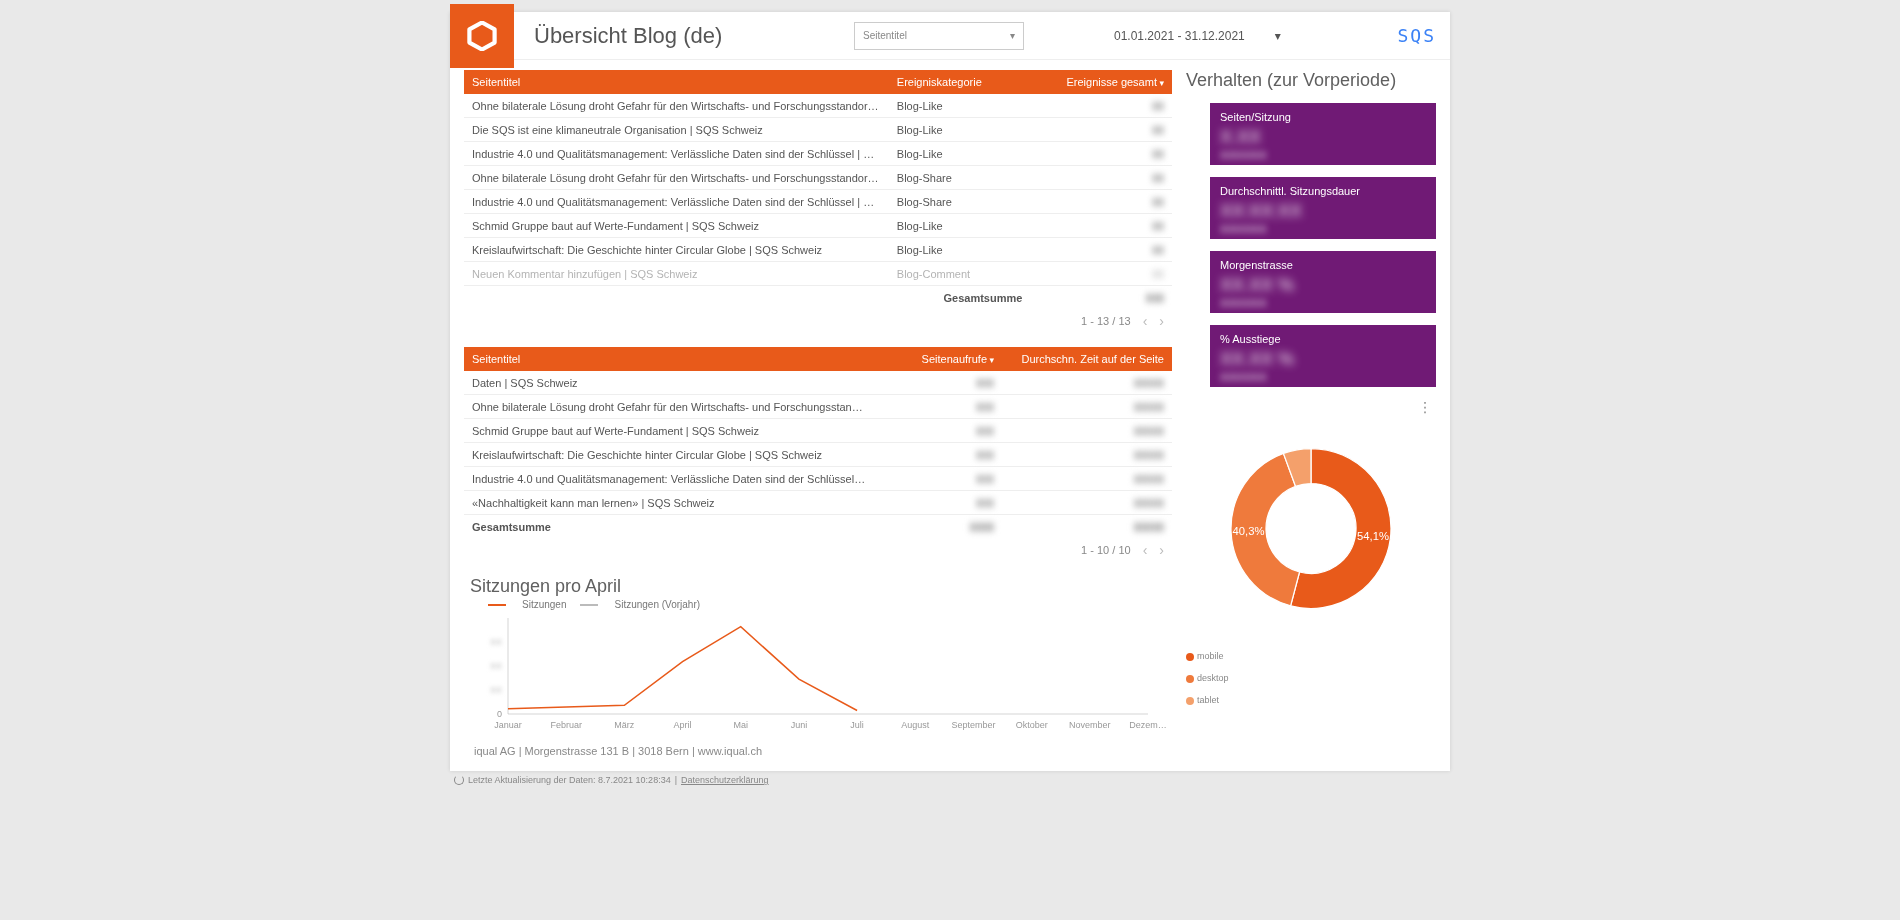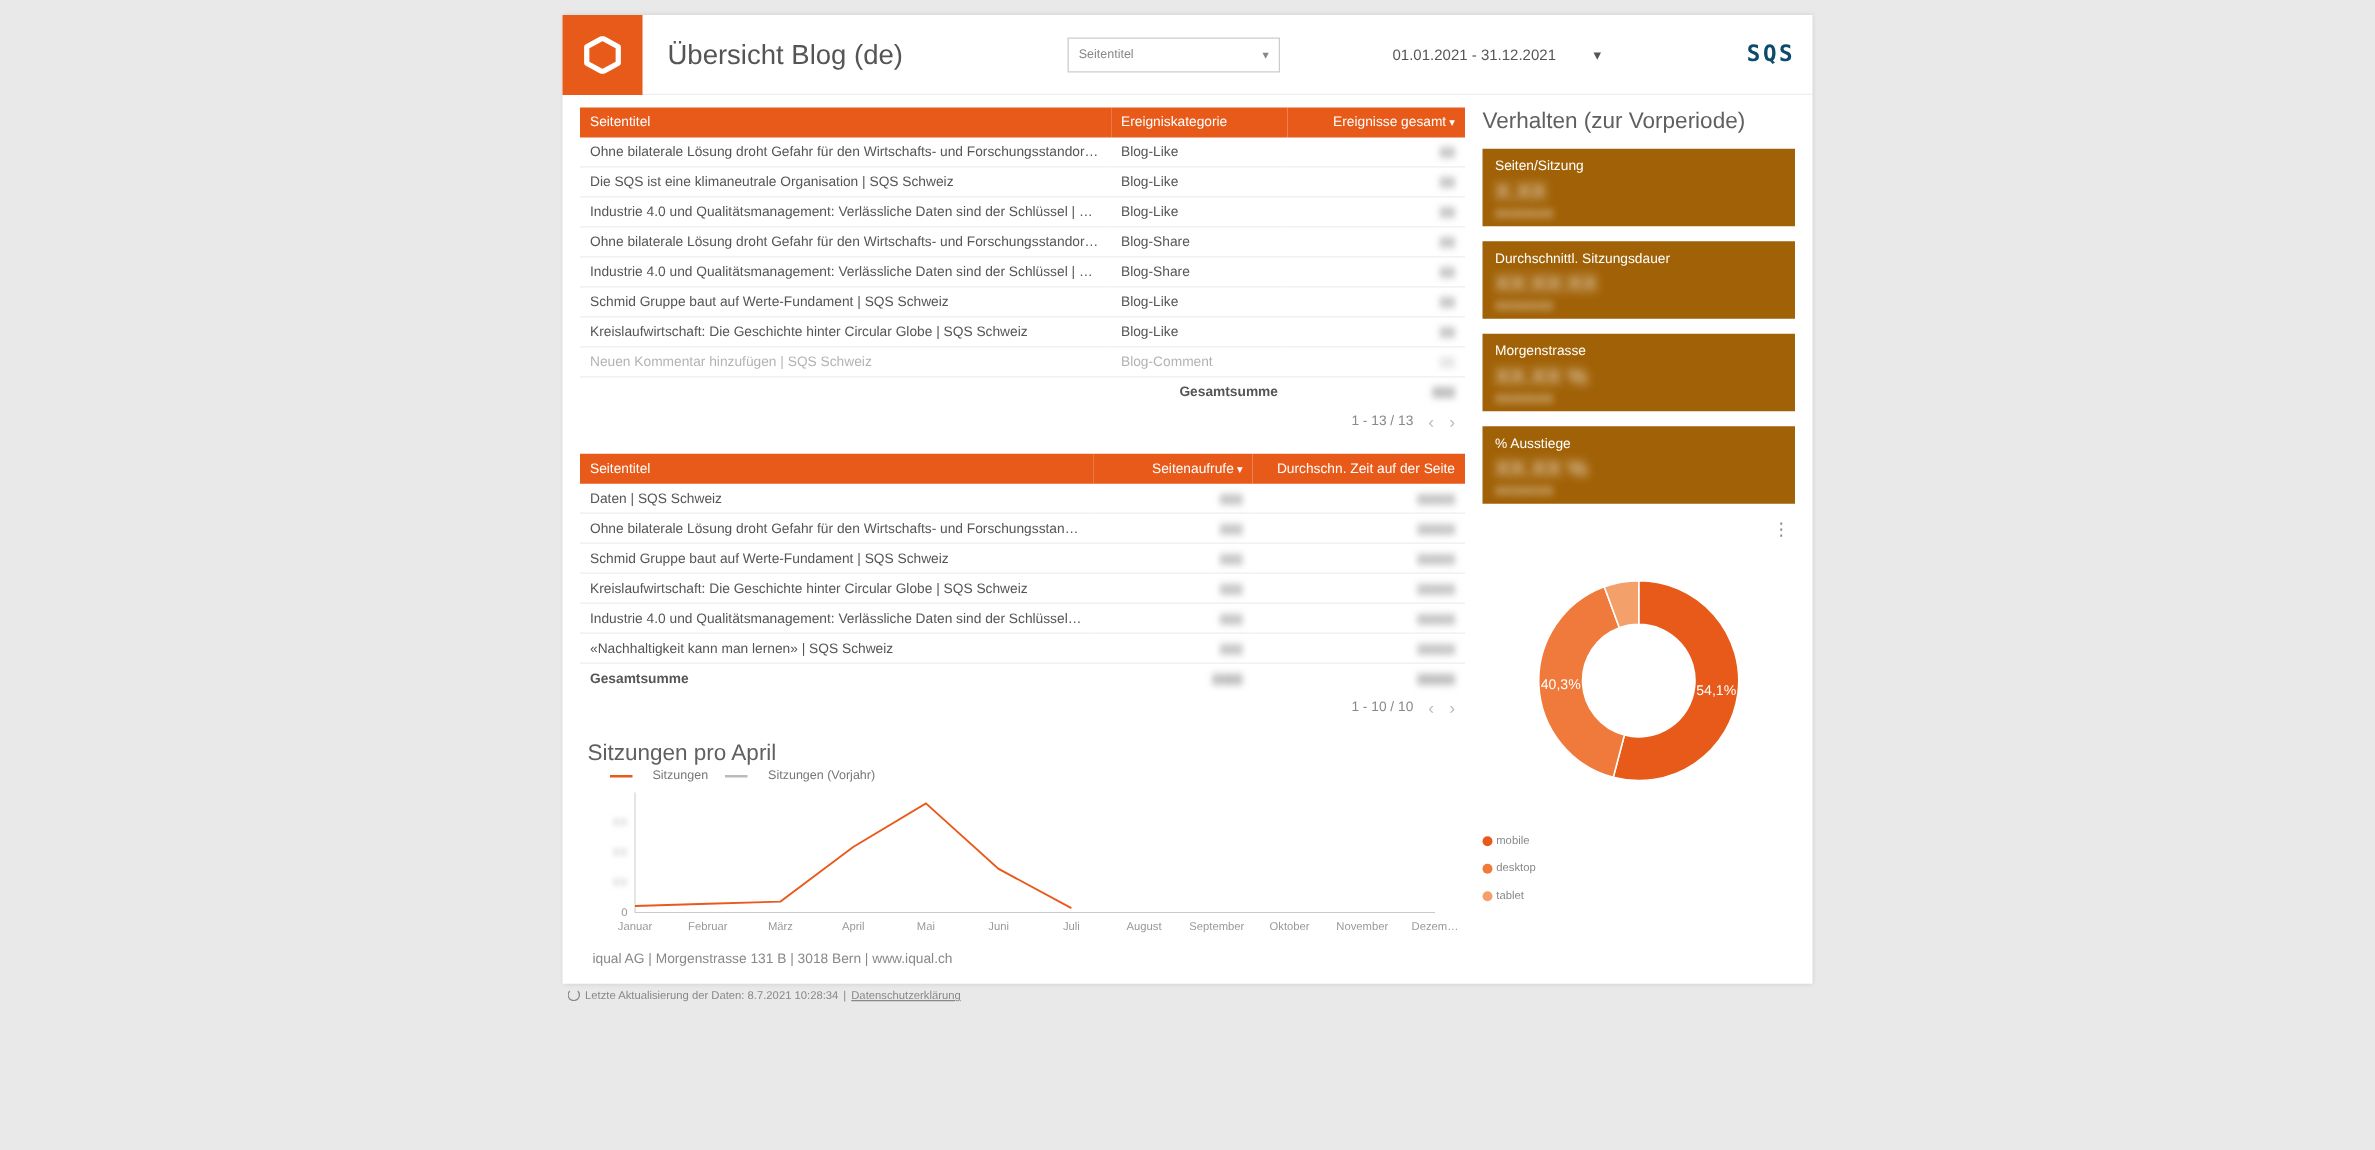--- a/index.html
+++ b/index.html
@@ -20,21 +20,21 @@
     padding-bottom: 10px;
     position: relative;
   }
 
   
   .header {
     display: flex;
     align-items: center;
     gap: 20px;
     border-bottom: 1px solid #eee;
-    height: 64px;
+    height: 48px;
   }
   .logo-sq {
     width: 64px; height: 64px;
     background: #e85a1a;
     display: flex; align-items: center; justify-content: center;
   }
   .hexagon {
     width: 34px; height: 30px;
     position: relative;
   }
@@ -59,23 +59,23 @@
     margin-left: 70px;
     font-size: 12px;
     color: #555;
     display: flex;
     align-items: flex-end;
     gap: 30px;
   }
   .sqs-logo {
     margin-left: auto;
     margin-right: 14px;
-    font-weight: bold;
+    font-weight: normal;
     letter-spacing: 2px;
-    color: #0c4a6e;
+    color: #3b82f6;
     font-size: 18px;
     font-family: monospace;
   }
 
   
   .main {
     display: flex;
     gap: 14px;
     padding: 10px 14px 0 14px;
   }
@@ -117,27 +117,28 @@
   .table-wrap { margin-bottom: 8px; }
   .sort-ind::after { content: " ▾"; font-size: 9px; }
 
   
   .right-title {
     font-size: 18px;
     color: #606060;
     margin-bottom: 12px;
   }
   .card {
-    background: #a16207;
+    background: #701a75;
     color: #fff;
     padding: 8px 10px 10px 10px;
     margin-bottom: 12px;
     height: 62px;
     display: flex;
     flex-direction: column;
+    margin-left: 24px;
   }
   .card .label { font-size: 11px; margin-bottom: 2px; }
   .card .big   { font-size: 18px; filter: blur(4px); opacity: .95; margin-top:2px; }
   .card .sub   { font-size: 10px; filter: blur(3px); opacity: .9; margin-top:2px;}
   .menu-dots   { text-align: right; color:#888; font-size:14px; padding-right:4px; }
 
   
   .chart-sec { margin-top: 6px; }
   .chart-title { font-size: 18px; color: #606060; margin: 4px 0 2px 6px; }
   .legend { display: flex; gap: 14px; font-size: 10px; color:#777; margin-left: 24px; margin-bottom:2px;}

